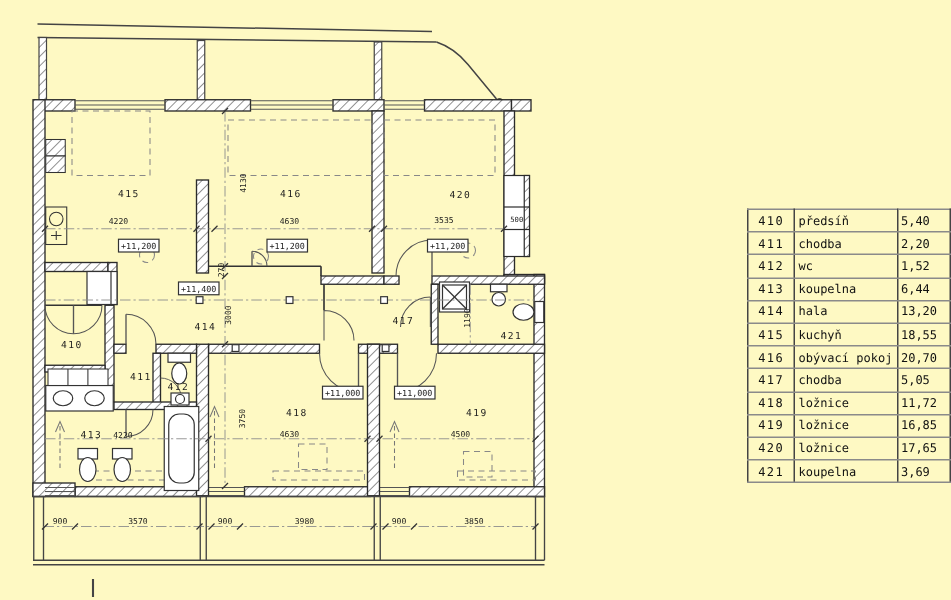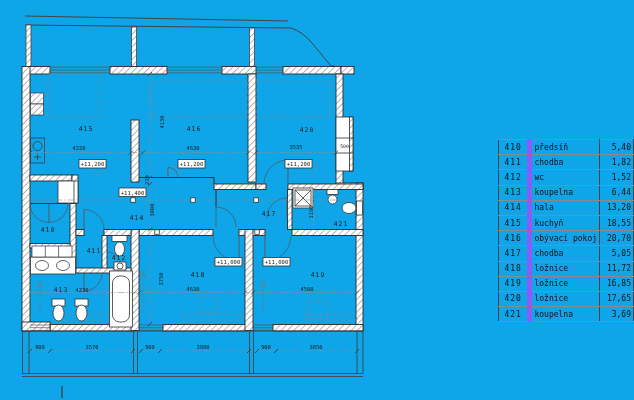--- a/index.html
+++ b/index.html
@@ -1,28 +1,28 @@
 <!DOCTYPE html>
 <html><head>
 <meta charset="utf-8">
 <style>
   html,body{margin:0;padding:0;background:#fff;font-family:"Liberation Sans",sans-serif;}
-  .stage{position:relative;width:634px;height:400px;background:#0ea5e9;overflow:hidden;text-decoration:underline;}
+  .stage{position:relative;width:634px;height:400px;background:#fef9c3;overflow:hidden;text-decoration:underline;}
   svg text{fill:#1d1d1d;}
   .rl{font-size:6.4px;letter-spacing:1px;font-family:"DejaVu Sans Mono",monospace;}
   .dm{font-size:5.4px;font-family:"DejaVu Sans Mono",monospace;}
   .etx{font-size:5.6px;font-family:"DejaVu Sans Mono",monospace;}
   .legend{position:absolute;left:498px;top:139px;width:136px;border-collapse:collapse;
           font-size:8px;color:#111;}
   .legend td{border:1px solid #444;height:14.2px;padding:0 2px;white-space:nowrap;
              font-family:"DejaVu Sans Mono",monospace;}
   .legend{border:1.5px solid #222;}
   .legend td.c-num{width:26px;text-align:center;letter-spacing:1px;}
-  .legend td.c-name{width:58px;border-left:5px solid #8b5cf6;border-right:1px solid #444;}
-  .legend td.c-area{width:30px;text-align:right;}
+  .legend td.c-name{width:58px;border-left:1px solid #8b5cf6;border-right:1px solid #444;}
+  .legend td.c-area{width:30px;}
   .legend tr td{border-top:1px solid #8a8a8a;border-bottom:1px solid #8a8a8a;}
 </style>
 </head>
 <body>
 
 <div class="stage">
 
 <svg width="634" height="400" viewBox="0 0 634 400">
   <defs>
     <pattern id="h" width="4.5" height="4.5" patternUnits="userSpaceOnUse" patternTransform="rotate(45)">
@@ -328,21 +328,21 @@
 <table class="legend">
   <tbody>
         <tr>
           <td class="c-num">410</td>
           <td class="c-name">předsíň</td>
           <td class="c-area">5,40</td>
         </tr>
         <tr>
           <td class="c-num">411</td>
           <td class="c-name">chodba</td>
-          <td class="c-area">1,82</td>
+          <td class="c-area">2,20</td>
         </tr>
         <tr>
           <td class="c-num">412</td>
           <td class="c-name">wc</td>
           <td class="c-area">1,52</td>
         </tr>
         <tr>
           <td class="c-num">413</td>
           <td class="c-name">koupelna</td>
           <td class="c-area">6,44</td>

